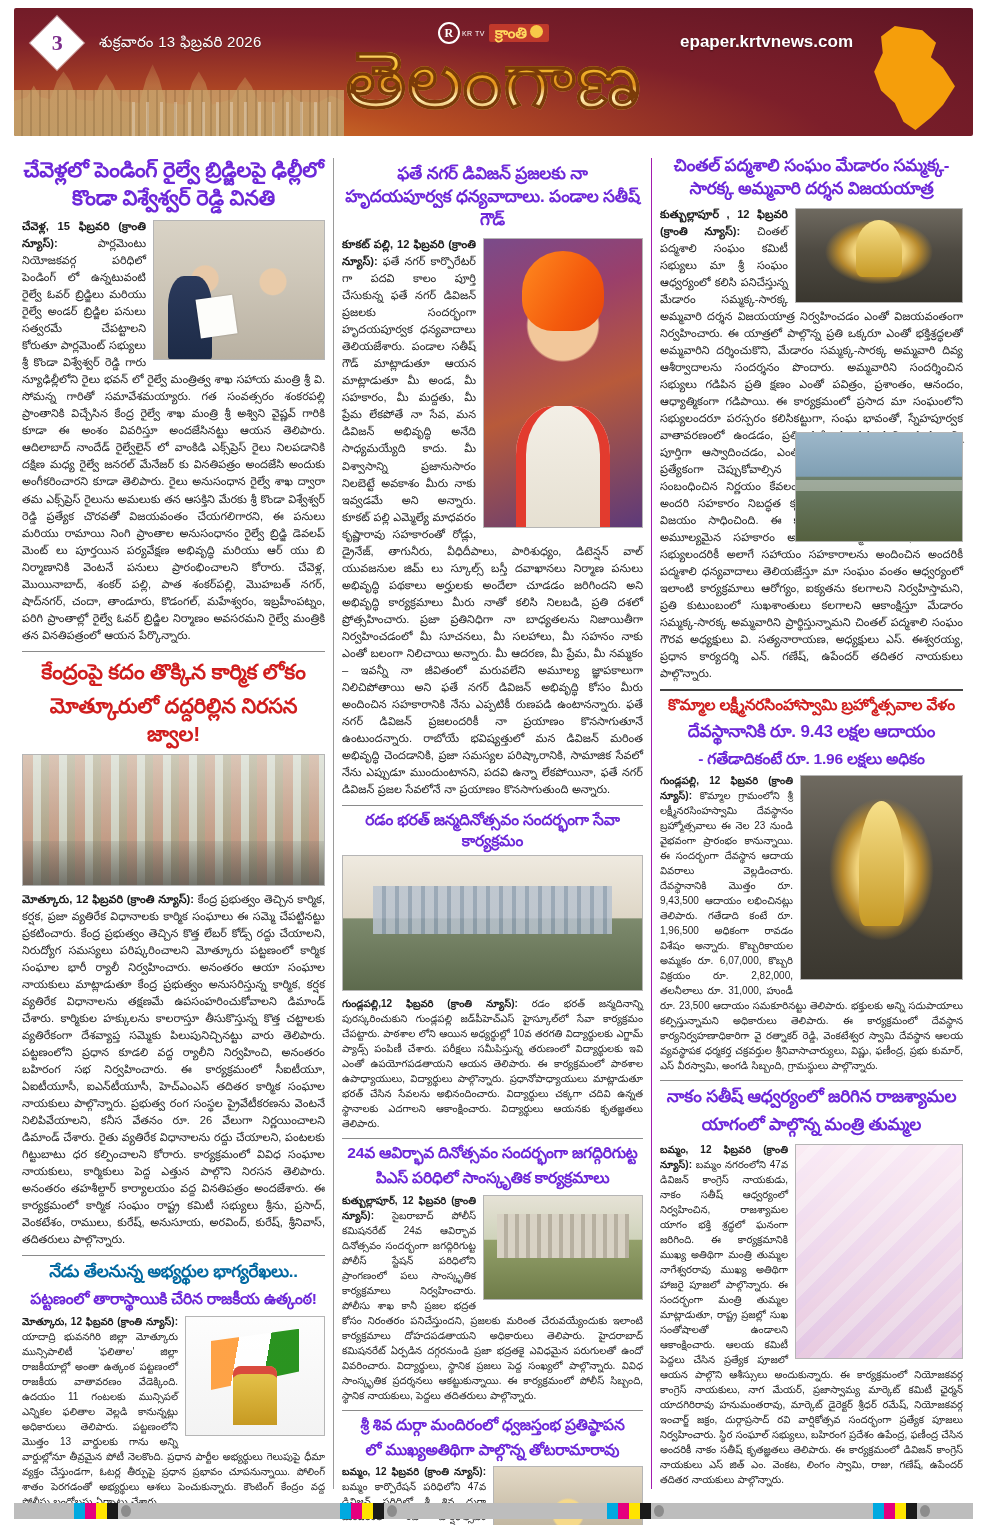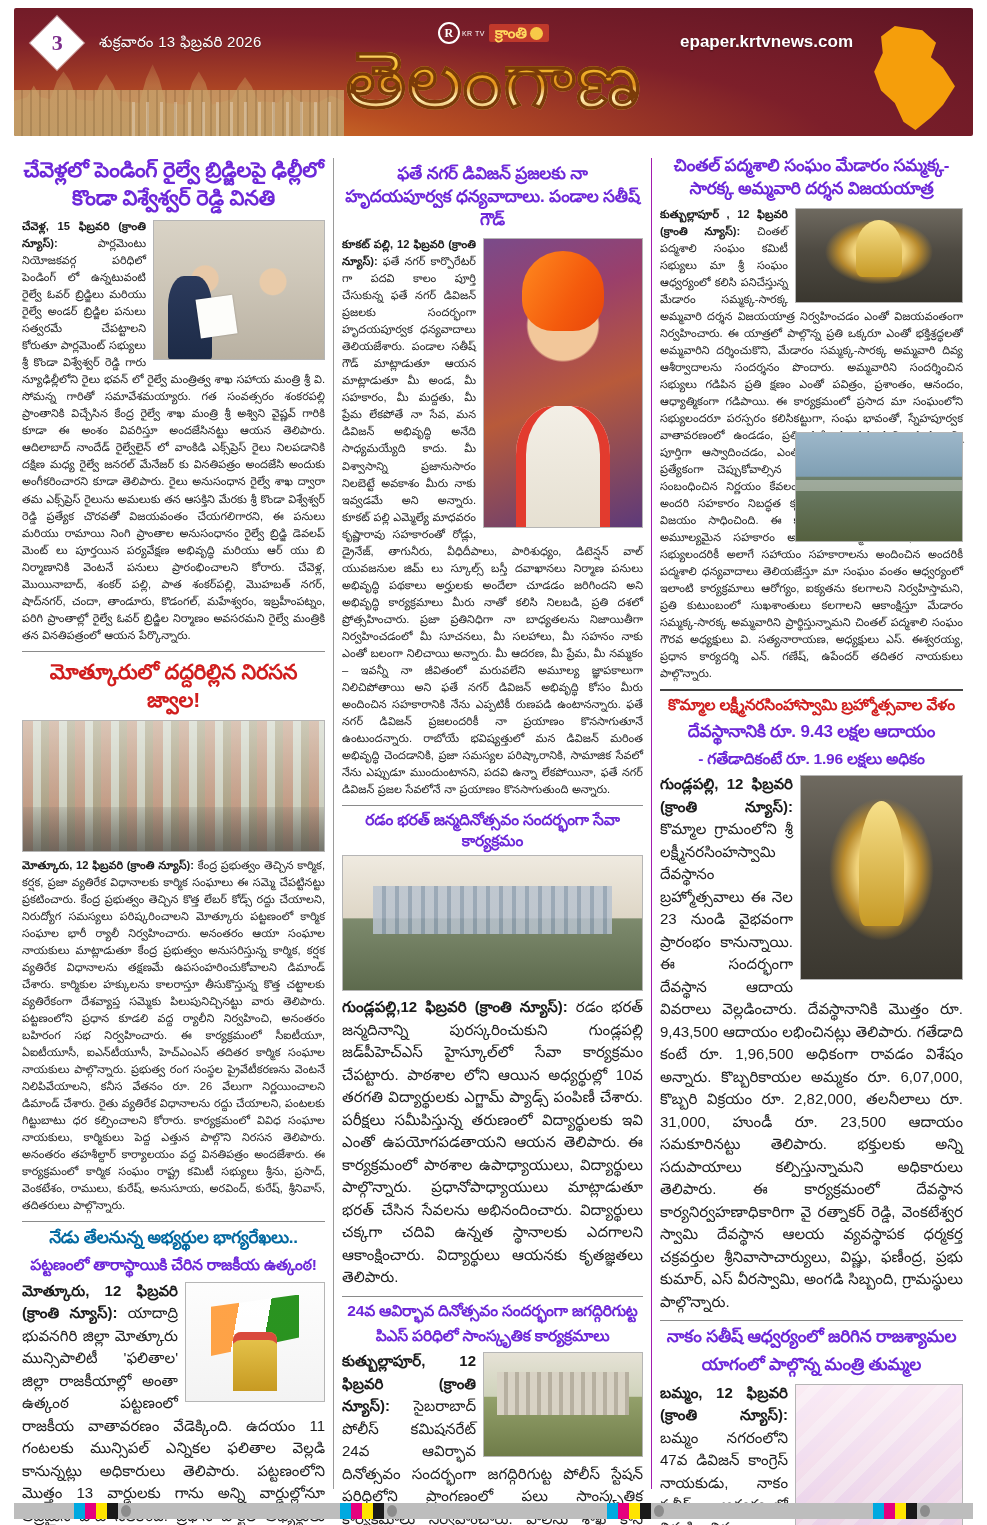--- a/index.html
+++ b/index.html
@@ -71,21 +71,21 @@
   .krtv-circ {
     width:22px;height:22px;border-radius:50%;
     border:2px solid #fff; color:#fff; font-size:12px; font-weight:bold;
     display:flex;align-items:center;justify-content:center;
     font-family:"Liberation Serif", serif;
   }
   .krtv-lbl{ color:#fff; font-size:7px; letter-spacing:.5px; }
   .kranti-box {
     background:#c0392b; color:#ffd95e; font-size:15px; font-weight:bold;
     padding:1px 6px; border-radius:2px; line-height:1.1;
-    display:flex; align-items:center; gap:3px;
+    display:flex; gap:3px;
   }
   .kranti-sun{ width:13px;height:13px;border-radius:50%;background:#f7c948; display:inline-block;}
   .mh-title {
     position:absolute; left:0; right:0; top:34px;
     text-align:center;
     font-family:"Liberation Serif", serif;
     font-size:78px; font-weight:bold; line-height:1;
     background: linear-gradient(180deg,#ffe9a0 0%,#f5c033 30%,#e08f1a 55%,#fff0b8 72%,#d98a19 100%);
     -webkit-background-clip:text; background-clip:text; color:transparent;
     -webkit-text-stroke: 1px #7a3b09;
@@ -120,21 +120,21 @@
   .hl.orange { color:#0369a1; }
   .rule { border-top:1px solid #8a8a8a; margin:7px 0 2px; }
   .rule.thick { border-top:2px solid #444; }
 
   .body-txt {
     font-size:11.2px; line-height:1.52; color:#1b1b1b;
     text-align:justify; text-justify:inter-word;
     font-family:"Liberation Sans", sans-serif;
     word-spacing:.5px; hyphens:auto;
   }
-  .body-txt.sm { font-size:15px; line-height:1.5; }
+  .body-txt.sm { font-size:10px; line-height:1.5; }
 
   
   .ph { background:#cfcfcf; border:1px solid #b5b5b5; overflow:hidden; position:relative; }
   .ph.r { float:right; margin:2px 0 4px 7px; }
   .ph.full { width:100%; margin:4px 0 5px; float:none; }
   .clear { clear:both; }
 
   
   .img-meeting{
     background:
@@ -289,20 +289,21 @@
 
       <div class="ph r img-meeting" style="width:172px;height:140px;"></div>
       <p class="body-txt">
         <span class="caption-cap">చేవెళ్ల, 15 ఫిబ్రవరి (క్రాంతి న్యూస్):</span>
         <span>పార్లమెంటు నియోజకవర్గ పరిధిలో పెండింగ్ లో ఉన్నటువంటి రైల్వే ఓవర్ బ్రిడ్జిలు మరియు రైల్వే అండర్ బ్రిడ్జిల పనులు సత్వరమే చేపట్టాలని కోరుతూ పార్లమెంట్ సభ్యులు శ్రీ కొండా విశ్వేశ్వర్ రెడ్డి గారు న్యూఢిల్లీలోని రైలు భవన్ లో రైల్వే మంత్రిత్వ శాఖ సహాయ మంత్రి శ్రీ వి. సోమన్న గారితో సమావేశమయ్యారు.</span>
         <span>గత సంవత్సరం శంకరపల్లి ప్రాంతానికి విచ్చేసిన కేంద్ర రైల్వే శాఖ మంత్రి శ్రీ అశ్విని వైష్ణవ్ గారికి కూడా ఈ అంశం వివరిస్తూ అందజేసినట్టు ఆయన తెలిపారు. ఆదిలాబాద్ నాందేడ్ రైల్వేలైన్ లో వాంకిడి ఎక్స్‌ప్రెస్ రైలు నిలపడానికి దక్షిణ మధ్య రైల్వే జనరల్ మేనేజర్ కు వినతిపత్రం అందజేసి అందుకు అంగీకరించారని కూడా తెలిపారు. రైలు అనుసంధాన రైల్వే శాఖ ద్వారా తమ ఎక్స్‌ప్రెస్ రైలును అమలుకు తన ఆసక్తిని మేరకు శ్రీ కొండా విశ్వేశ్వర్ రెడ్డి ప్రత్యేక చొరవతో విజయవంతం చేయగలిగారని, ఈ పనులు మరియు రామాయి నింగి ప్రాంతాల అనుసంధానం రైల్వే బ్రిడ్జి డెవలప్ మెంట్ లు పూర్తయిన పర్యవేక్షణ అభివృద్ధి మరియు ఆర్ యు బి నిర్మాణానికి వెంటనే పనులు ప్రారంభించాలని కోరారు. చేవెళ్ల, మొయినాబాద్, శంకర్ పల్లి, పాత శంకర్‌పల్లి, మొహబత్ నగర్, షాద్‌నగర్, చందా, తాండూరు, కొడంగల్, మహేశ్వరం, ఇబ్రహీంపట్నం, పరిగి ప్రాంతాల్లో రైల్వే ఓవర్ బ్రిడ్జిల నిర్మాణం అవసరమని రైల్వే మంత్రికి తన వినతిపత్రంలో ఆయన పేర్కొన్నారు.</span>
       </p>
       <div class="clear"></div>
 
       <div class="rule"></div>
+      <div class="hl x1 red">కేంద్రంపై కదం తొక్కిన కార్మిక లోకం</div>
       <div class="hl x1 red">మోత్కూరులో దద్దరిల్లిన నిరసన జ్వాల!</div>
 
       <div class="ph full img-crowd" style="height:132px;"></div>
       <p class="body-txt">
         <span class="caption-cap">మోత్కూరు, 12 ఫిబ్రవరి (క్రాంతి న్యూస్):</span>
         <span>కేంద్ర ప్రభుత్వం తెచ్చిన కార్మిక, కర్షక, ప్రజా వ్యతిరేక విధానాలకు కార్మిక సంఘాలు ఈ సమ్మె చేపట్టినట్టు ప్రకటించారు. కేంద్ర ప్రభుత్వం తెచ్చిన కొత్త లేబర్ కోడ్స్ రద్దు చేయాలని, నిరుద్యోగ సమస్యలు పరిష్కరించాలని మోత్కూరు పట్టణంలో కార్మిక సంఘాల భారీ ర్యాలీ నిర్వహించారు. అనంతరం ఆయా సంఘాల నాయకులు మాట్లాడుతూ కేంద్ర ప్రభుత్వం అనుసరిస్తున్న కార్మిక, కర్షక వ్యతిరేక విధానాలను తక్షణమే ఉపసంహరించుకోవాలని డిమాండ్ చేశారు. కార్మికుల హక్కులను కాలరాస్తూ తీసుకొస్తున్న కొత్త చట్టాలకు వ్యతిరేకంగా దేశవ్యాప్త సమ్మెకు పిలుపునిచ్చినట్టు వారు తెలిపారు. పట్టణంలోని ప్రధాన కూడలి వద్ద ర్యాలీని నిర్వహించి, అనంతరం బహిరంగ సభ నిర్వహించారు. ఈ కార్యక్రమంలో సీఐటీయూ, ఏఐటీయూసీ, ఐఎన్‌టీయూసీ, హెచ్ఎంఎస్ తదితర కార్మిక సంఘాల నాయకులు పాల్గొన్నారు. ప్రభుత్వ రంగ సంస్థల ప్రైవేటీకరణను వెంటనే నిలిపివేయాలని, కనీస వేతనం రూ. 26 వేలుగా నిర్ణయించాలని డిమాండ్ చేశారు. రైతు వ్యతిరేక విధానాలను రద్దు చేయాలని, పంటలకు గిట్టుబాటు ధర కల్పించాలని కోరారు. కార్యక్రమంలో వివిధ సంఘాల నాయకులు, కార్మికులు పెద్ద ఎత్తున పాల్గొని నిరసన తెలిపారు. అనంతరం తహశీల్దార్ కార్యాలయం వద్ద వినతిపత్రం అందజేశారు. ఈ కార్యక్రమంలో కార్మిక సంఘం రాష్ట్ర కమిటీ సభ్యులు శ్రీను, ప్రసాద్, వెంకటేశం, రాములు, కురేష్, అనుసూయ, అరవింద్, కురేష్, శ్రీనివాస్, తదితరులు పాల్గొన్నారు.</span>
       </p>
 
       <div class="rule"></div>
       <div class="hl x2 orange">నేడు తేలనున్న అభ్యర్థుల భాగ్యరేఖలు..</div>

